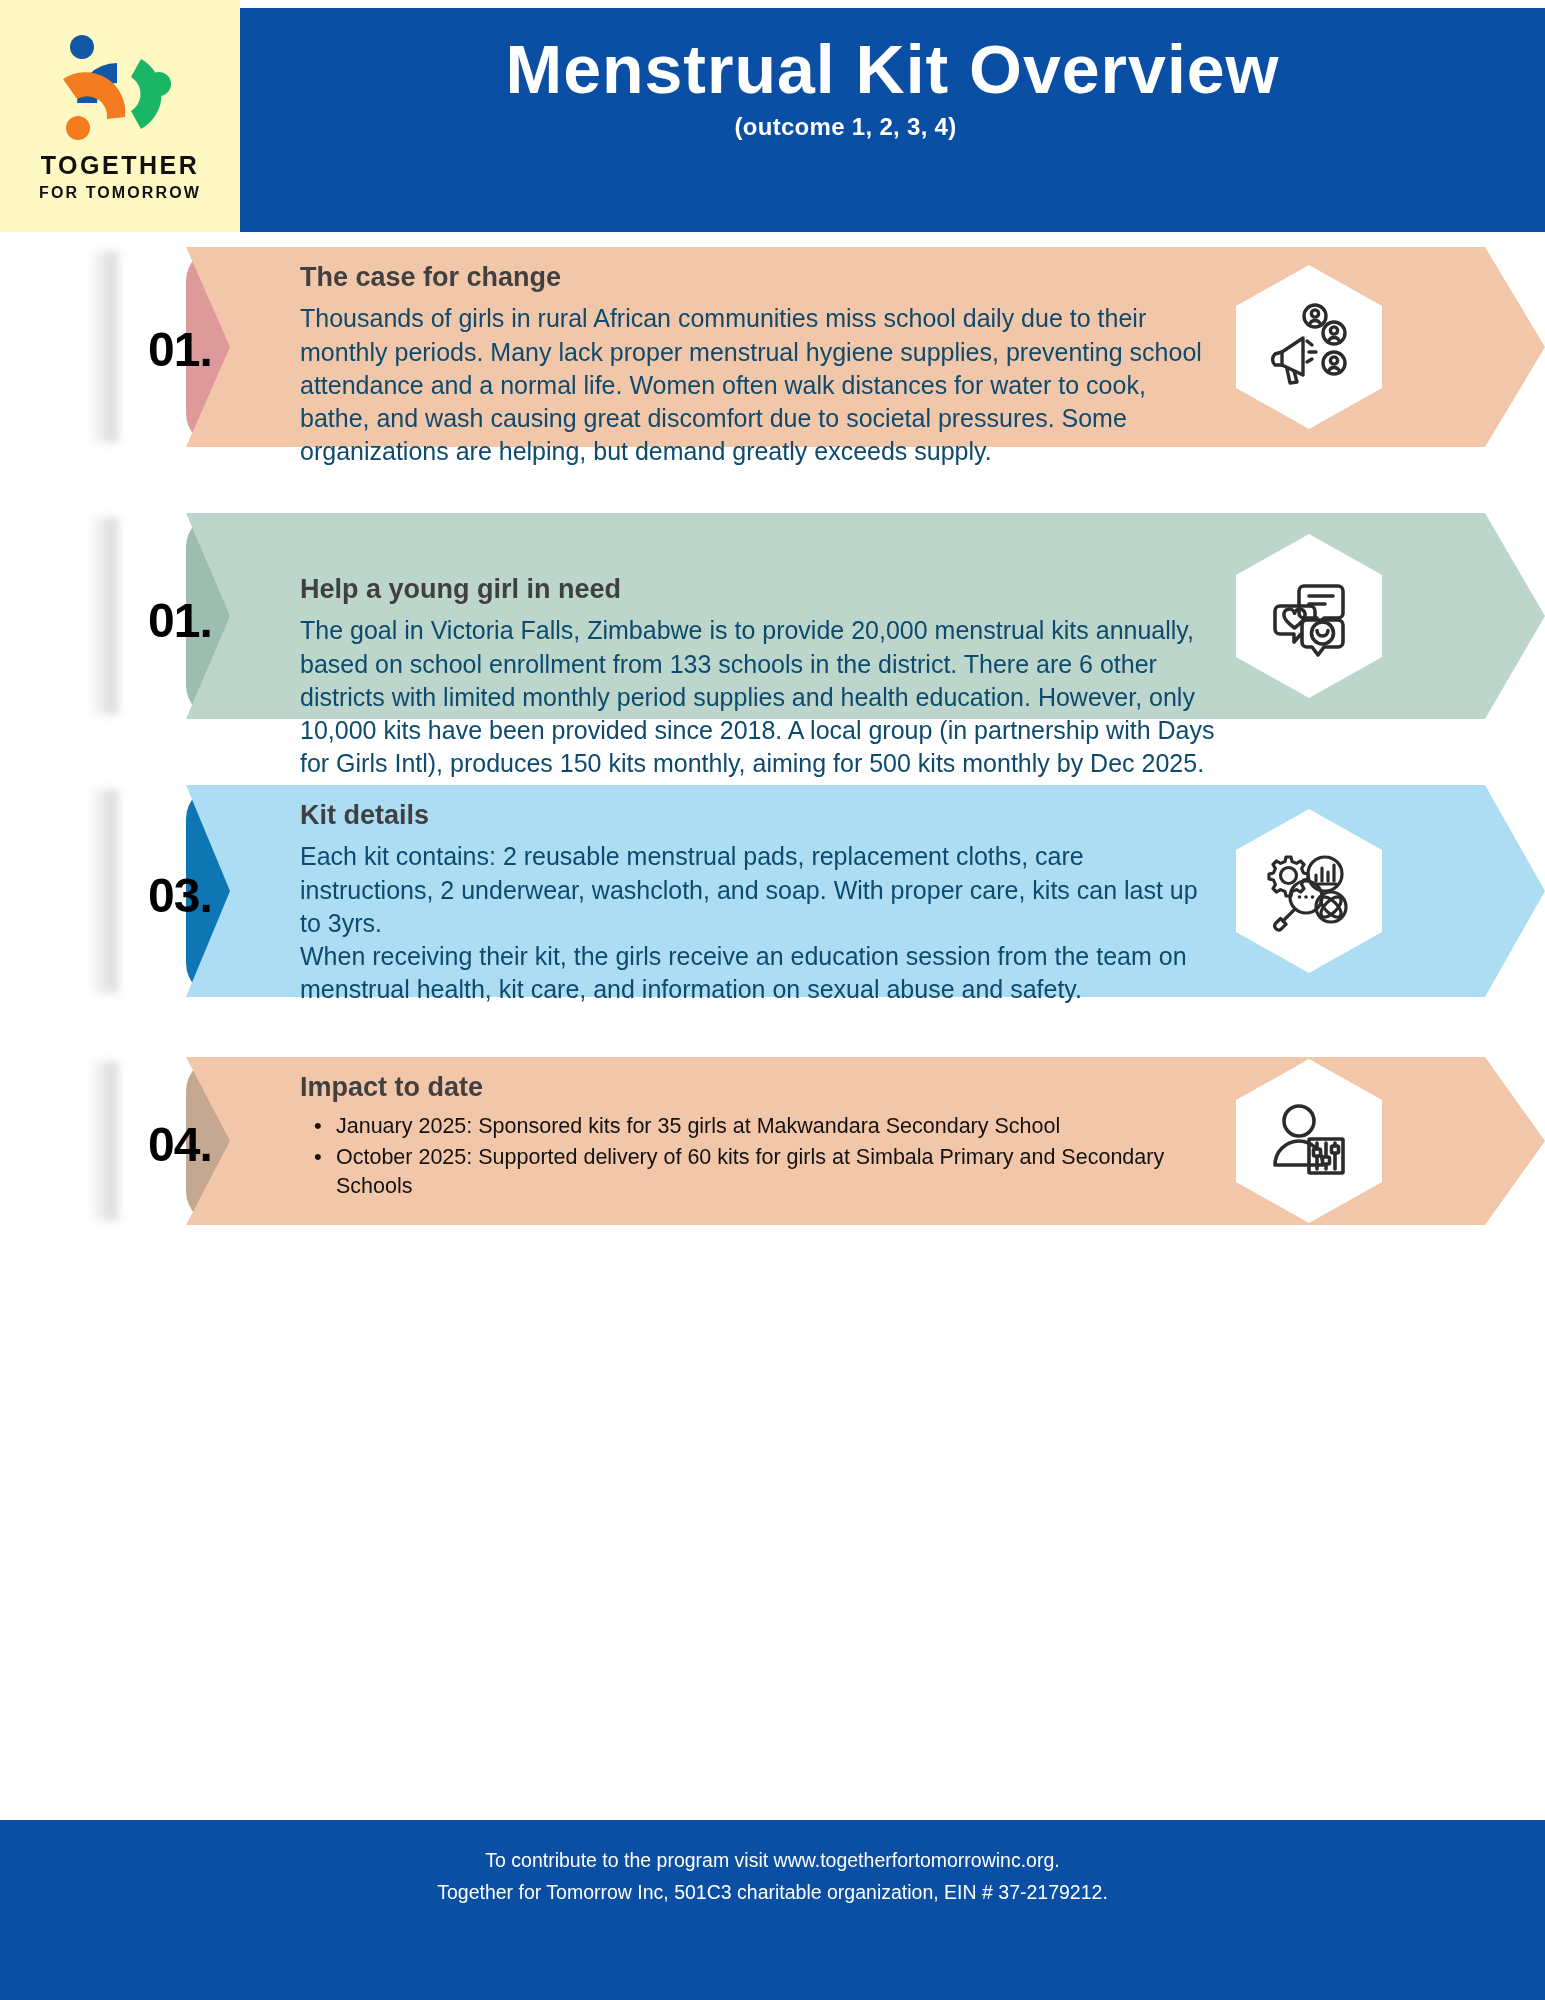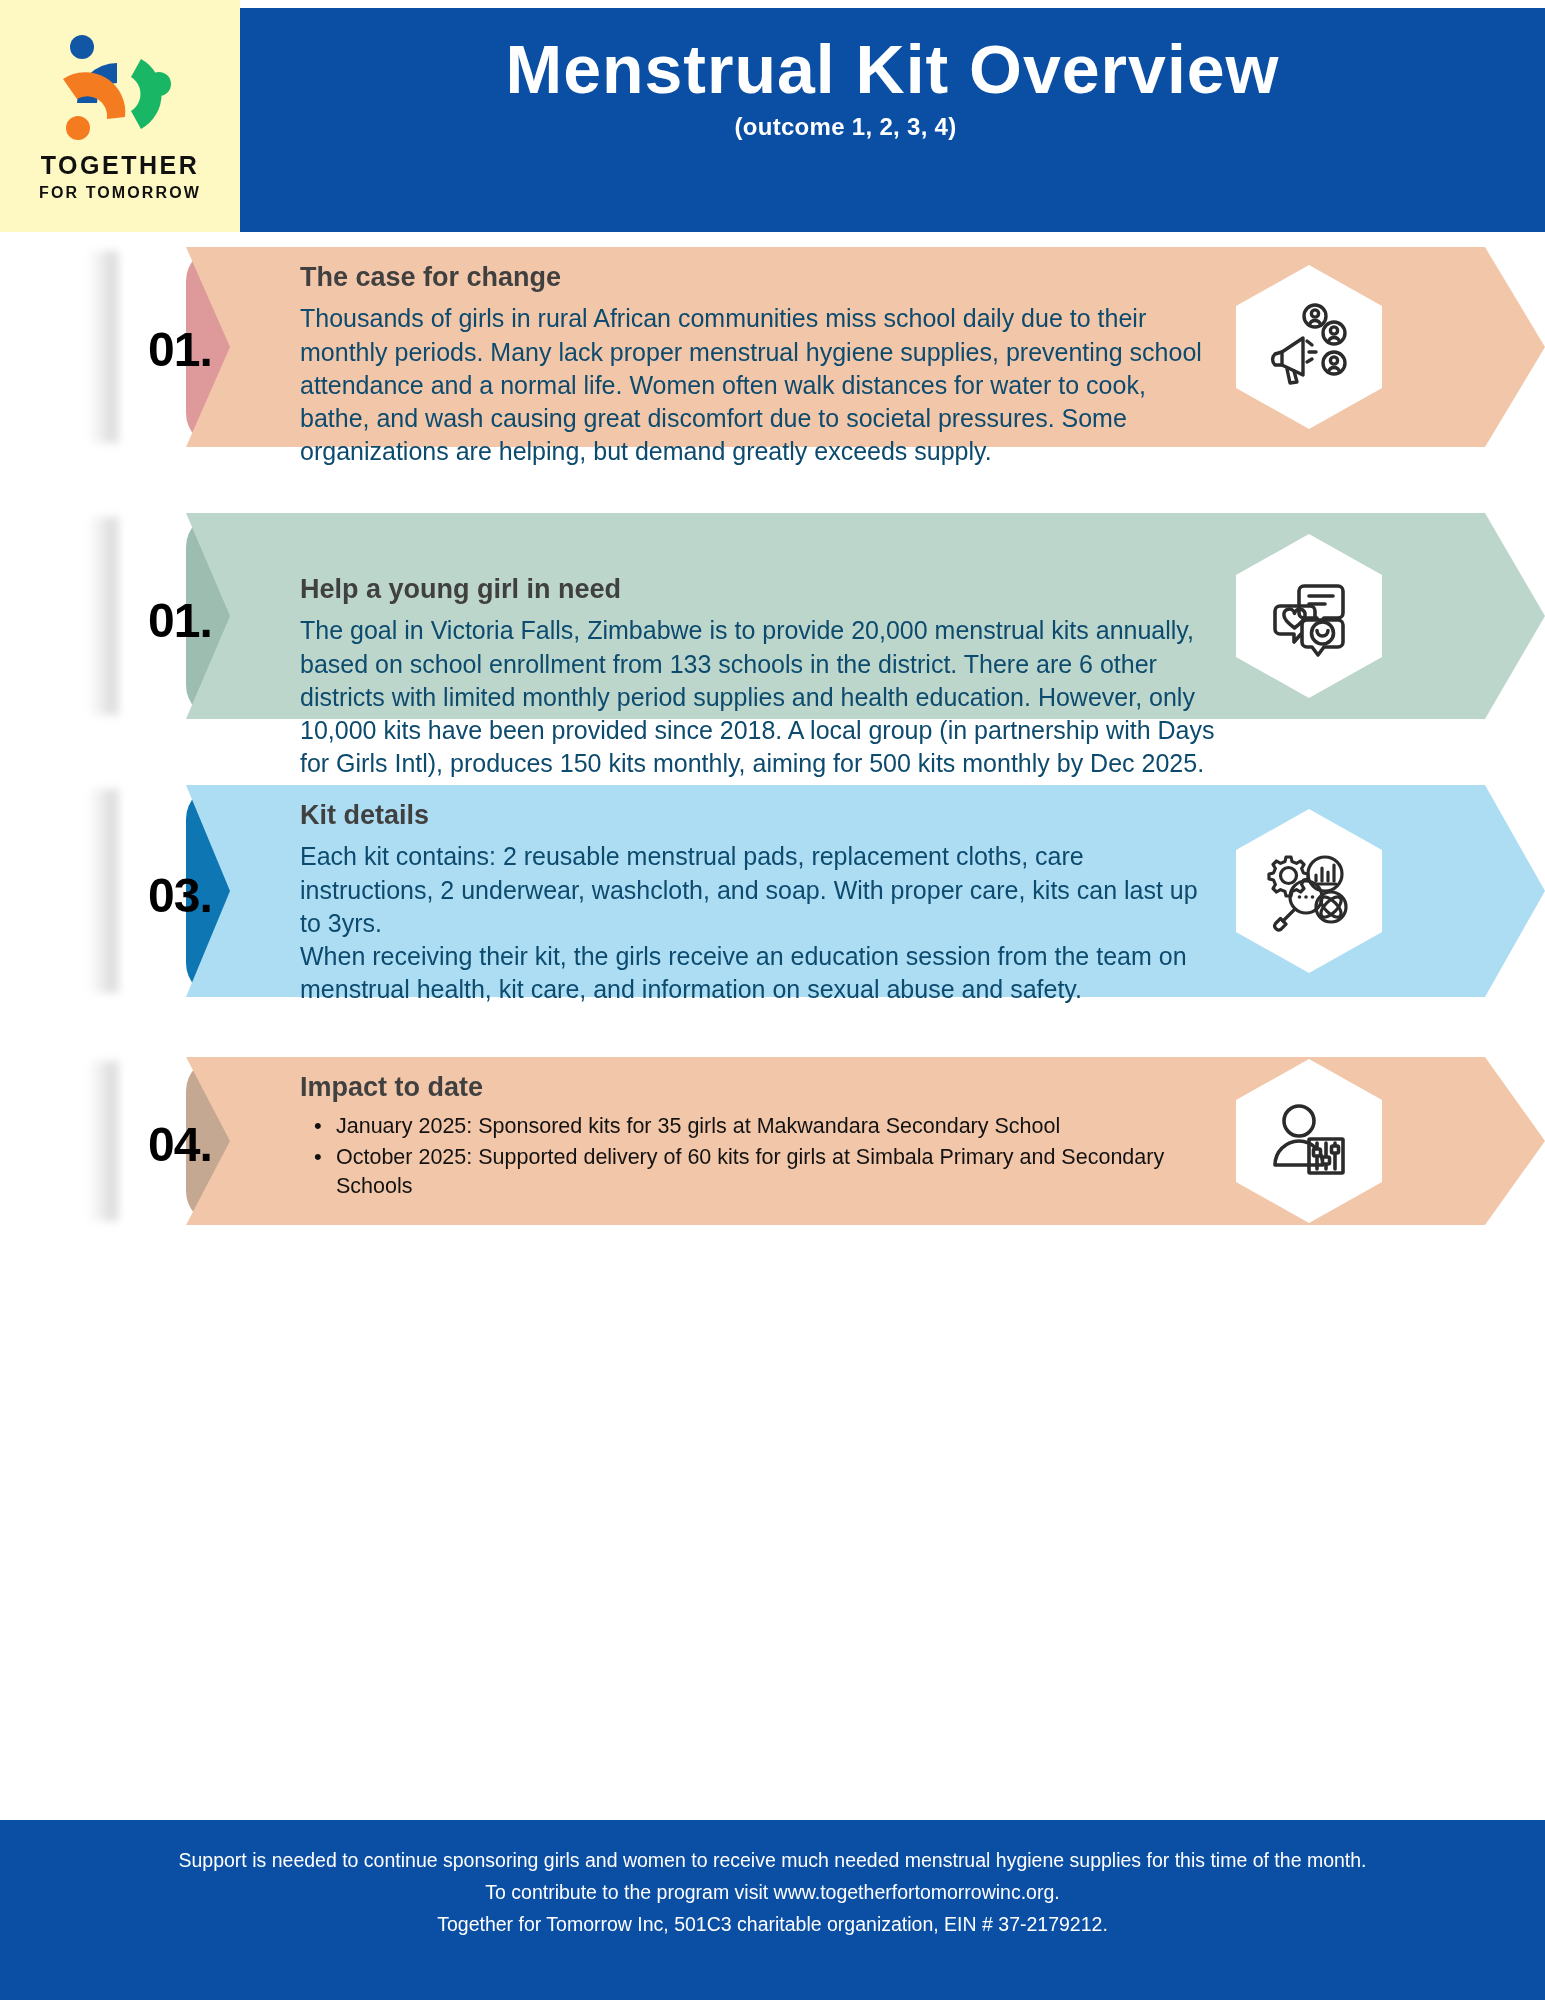--- a/index.html
+++ b/index.html
@@ -261,18 +261,17 @@
           <path d="M72 48 v26"></path>
           <rect x="50.5" y="54" width="7" height="7" rx="1.4" fill="#ffffff"></rect>
           <rect x="59.5" y="62" width="7" height="7" rx="1.4" fill="#ffffff"></rect>
           <rect x="68.5" y="51" width="7" height="7" rx="1.4" fill="#ffffff"></rect>
         </g>
       </svg>
     </div>
   </div>
 
   <div class="footer">
-    <div class="footer-line">Support is needed to continue sponsoring girls and women to receive much needed menstrual hygiene supplies for this time of the month.</div>
     <div class="footer-line">To contribute to the program visit www.togetherfortomorrowinc.org.</div>
     <div class="footer-line">Together for Tomorrow Inc, 501C3 charitable organization, EIN # 37-2179212.</div>
   </div>
 
 </div>
 
 </body></html>

